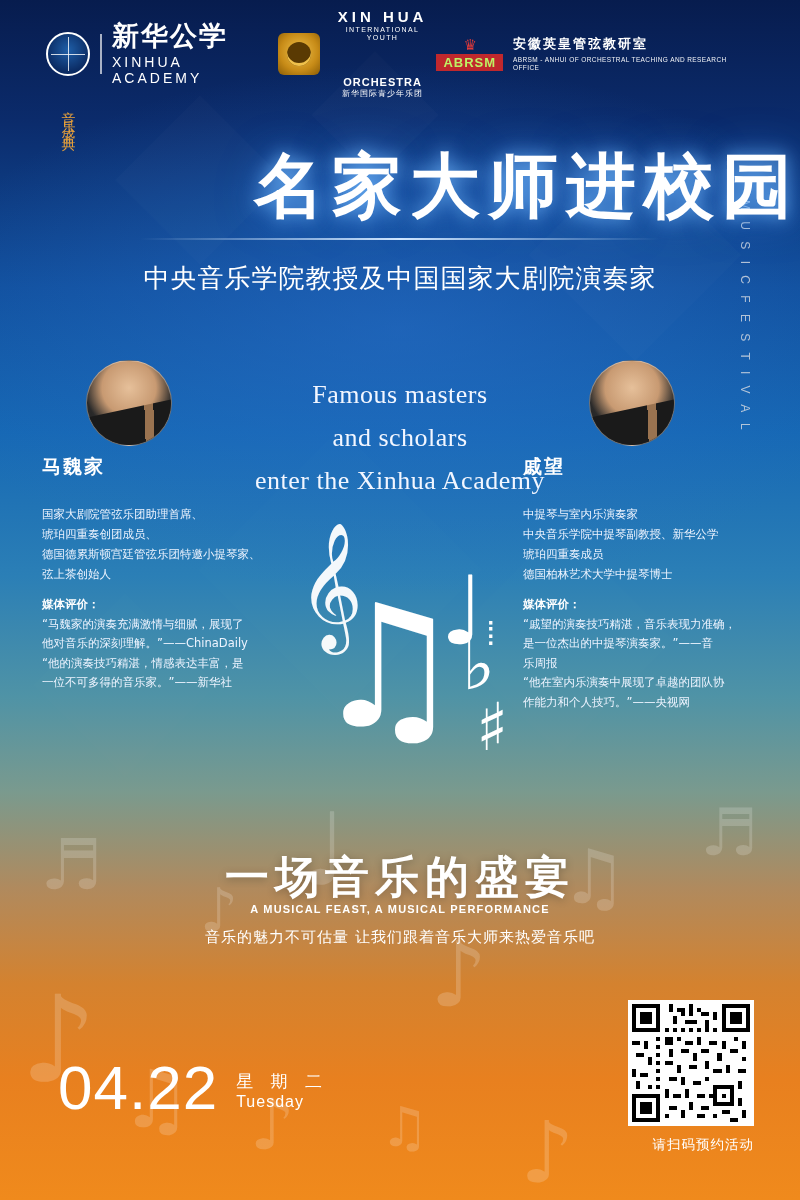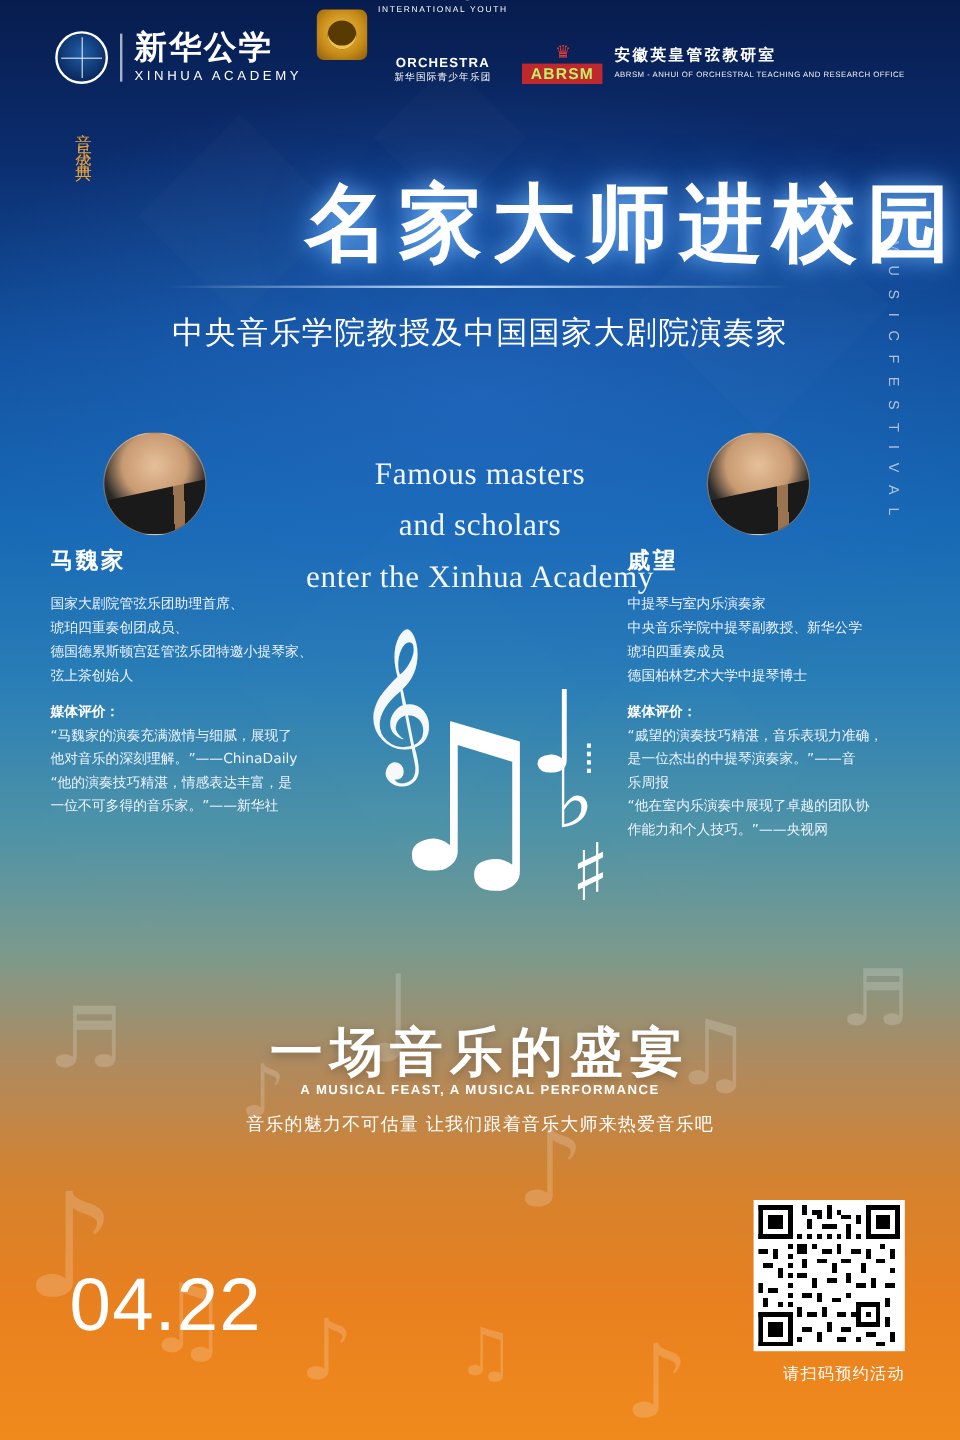--- a/index.html
+++ b/index.html
@@ -33,22 +33,22 @@
   .facet { position:absolute; background:rgba(255,255,255,0.10); transform:rotate(45deg); }
   
   .bgnotes { position:absolute; left:0; right:0; bottom:0; height:520px; opacity:0.18; }
   .bgnote {
     position:absolute; color:#ffffff; font-size:90px; line-height:1;
     font-family:"DejaVu Sans", sans-serif;
   }
 
   
   .logos {
-    position:absolute; top:8px; left:0; right:0; height:62px;
-    display:flex; align-items:flex-end; justify-content:space-between;
+    position:absolute; top:23px; left:0; right:0; height:62px;
+    display:flex; align-items:center; justify-content:space-between;
     padding:0 46px;
   }
   .logo { display:flex; align-items:center; gap:10px; color:#fff; }
   .logo-globe {
     width:44px; height:44px; border-radius:50%;
     border:2px solid #fff;
     background:
       radial-gradient(circle at 50% 40%, #1f5fa8 0%, #0b2b63 70%);
     position:relative; flex:0 0 auto;
   }
@@ -56,21 +56,21 @@
     content:""; position:absolute; left:3px; right:3px; top:50%;
     height:1px; background:rgba(255,255,255,0.8);
   }
   .logo-globe::after {
     content:""; position:absolute; top:3px; bottom:3px; left:50%;
     width:1px; background:rgba(255,255,255,0.8);
   }
   .logo-bar { width:2px; height:40px; background:rgba(255,255,255,0.65); }
   .logo-cn { font-size:27px; font-weight:bold; letter-spacing:2px; line-height:1.05;
              font-family:"DejaVu Sans", sans-serif; }
-  .logo-en { font-size:11px; letter-spacing:3px; margin-top:3px; }
+  .logo-en { font-size:14px; letter-spacing:3px; margin-top:3px; }
 
   .logo-mid { text-align:center; color:#fff; display:flex; align-items:center; gap:9px; }
   .lion {
     width:42px; height:42px; border-radius:6px;
     background:radial-gradient(circle at 50% 45%, #f0c14b 0%, #c78b17 60%, #8a5c06 100%);
     position:relative; flex:0 0 auto;
   }
   .lion::after{
     content:""; position:absolute; inset:9px;
     background:#5a3a03; border-radius:50%;
@@ -147,21 +147,21 @@
     background:linear-gradient(100deg,#1a1a1a 55%, #9a7350 55%, #9a7350 62%, #1a1a1a 62%);
     transform:rotate(-12deg);
   }
   .perf-left .photo { margin-left:44px; }
   .perf-right .photo { margin-left:66px; }
   .perf-name {
     color:#ffffff; font-size:19px; font-weight:bold; letter-spacing:2px;
     margin-top:8px; font-family:"DejaVu Sans", sans-serif;
   }
   .perf-role {
-    color:#eef4ff; font-size:11.5px; line-height:1.75; margin-top:13px;
+    color:#eef4ff; font-size:11.5px; line-height:1.75; margin-top:24px;
     font-family:"DejaVu Sans", sans-serif;
   }
   .perf-quote-label {
     color:#ffffff; font-size:11.5px; margin-top:12px; font-weight:bold;
     font-family:"DejaVu Sans", sans-serif;
   }
   .perf-quote {
     color:#eef4ff; font-size:11.5px; line-height:1.7; margin-top:3px;
     font-family:"DejaVu Sans", sans-serif;
   }
@@ -334,20 +334,24 @@
     <div class="cn-flat">♭</div>
     <div class="cn-sharp">♯</div>
   </div>
 
   <div class="feast-cn">一场音乐的盛宴</div>
   <div class="feast-en">A MUSICAL FEAST, A MUSICAL PERFORMANCE</div>
   <div class="feast-sub">音乐的魅力不可估量 让我们跟着音乐大师来热爱音乐吧</div>
 
   <div class="date-wrap">
     <div class="date-num">04.22</div>
+    <div class="date-day">
+      <div class="date-cn">星 期 二</div>
+      <div class="date-en">Tuesday</div>
+    </div>
   </div>
 
   <div class="qr-wrap">
     <svg class="qr" viewBox="0 0 29 29" shape-rendering="crispEdges">
       <rect width="29" height="29" fill="#ffffff"></rect>
       <g fill="#000000">
 
         <rect x="0" y="0" width="7" height="1"></rect>
           <rect x="0" y="6" width="7" height="1"></rect>
         <rect x="0" y="0" width="1" height="7"></rect>

